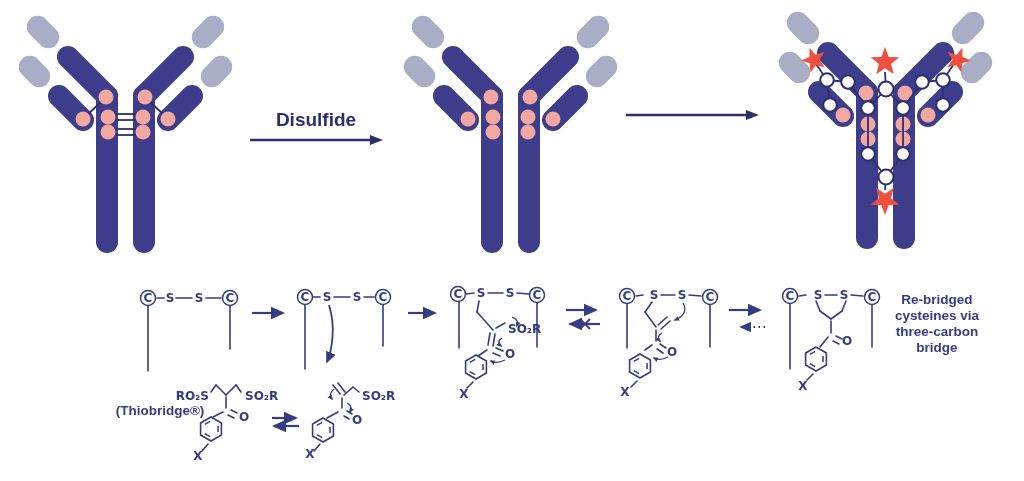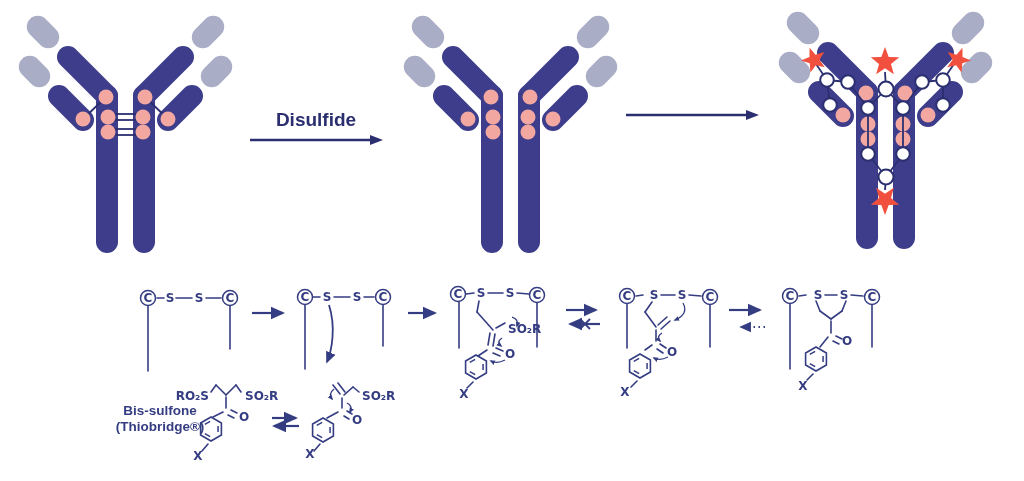--- a/index.html
+++ b/index.html
@@ -304,18 +304,23 @@
         <text x="245" y="400" text-anchor="start" class="at">SO₂R</text>
         <text x="244" y="421" text-anchor="middle" class="at">O</text>
         <text x="198" y="460" text-anchor="middle" class="at">X</text>
         <text x="362" y="400" text-anchor="start" class="at">SO₂R</text>
         <text x="357" y="424" text-anchor="middle" class="at">O</text>
         <text x="310" y="458" text-anchor="middle" class="at">X</text>
       </g>
   </svg>
 
   <div class="chem-label small" style="left:98px;top:403px;width:124px">
-    <div>Bis-sulfone</div>
     <div>(Thiobridge®)</div>
   </div>
 
+  <div class="chem-label small" style="left:882px;top:292px;width:110px">
+    <div>Re-bridged</div>
+    <div>cysteines via</div>
+    <div>three-carbon</div>
+    <div>bridge</div>
+  </div>
 
 </div>
 
 </body></html>

